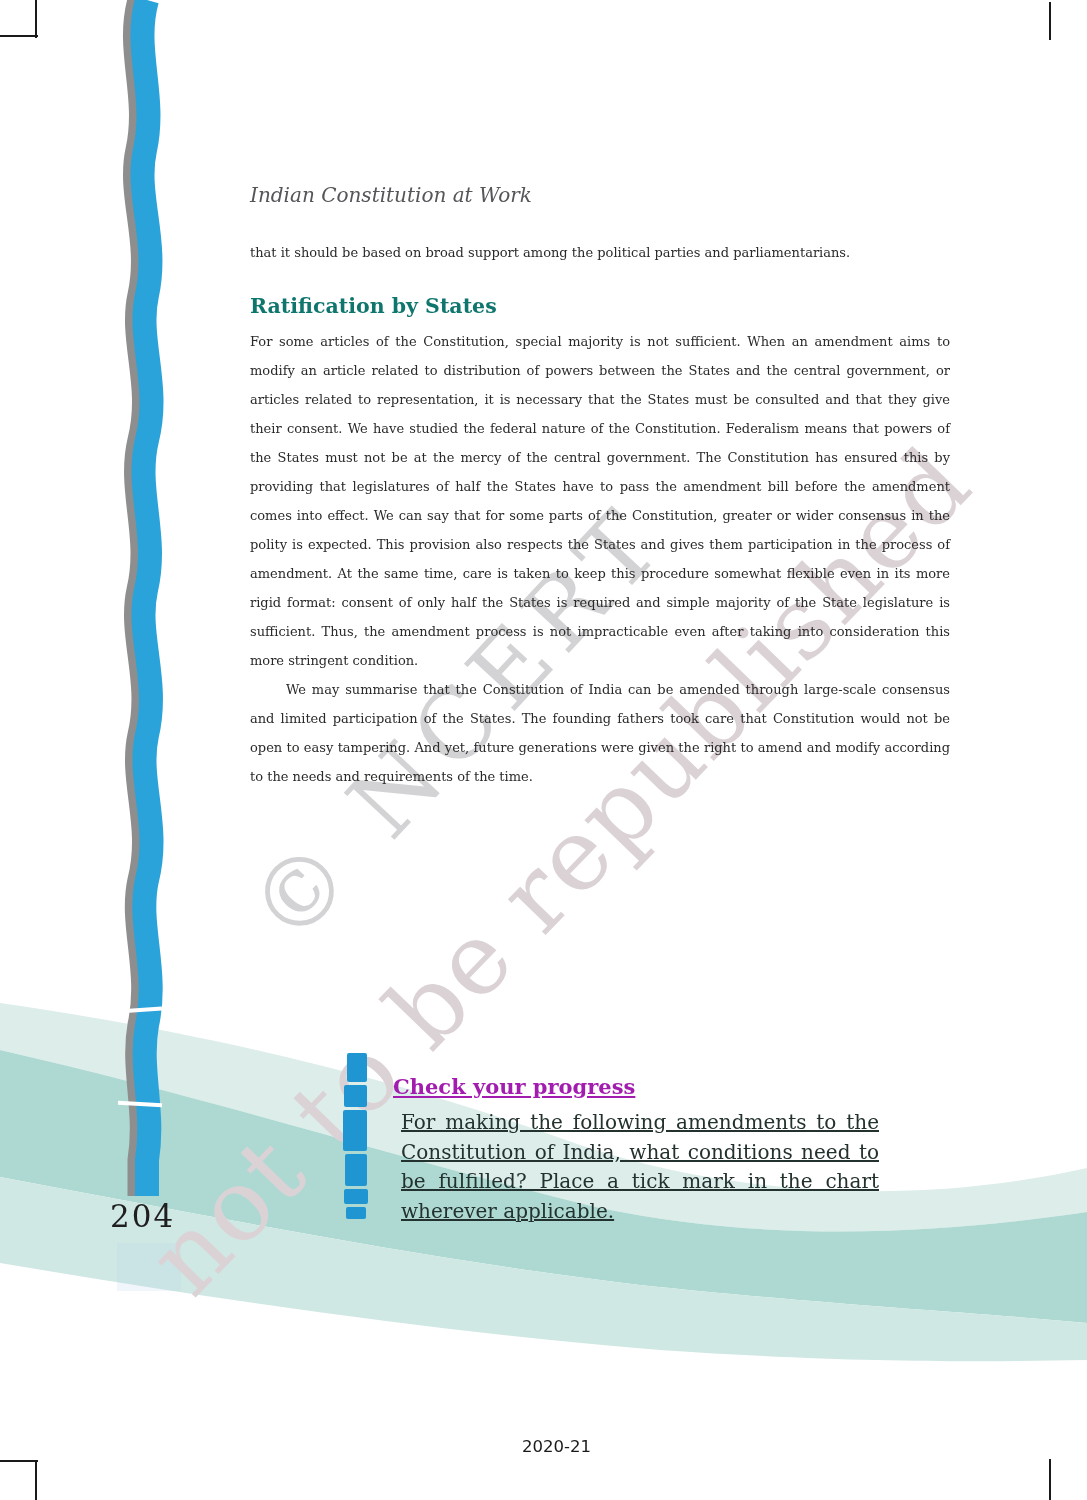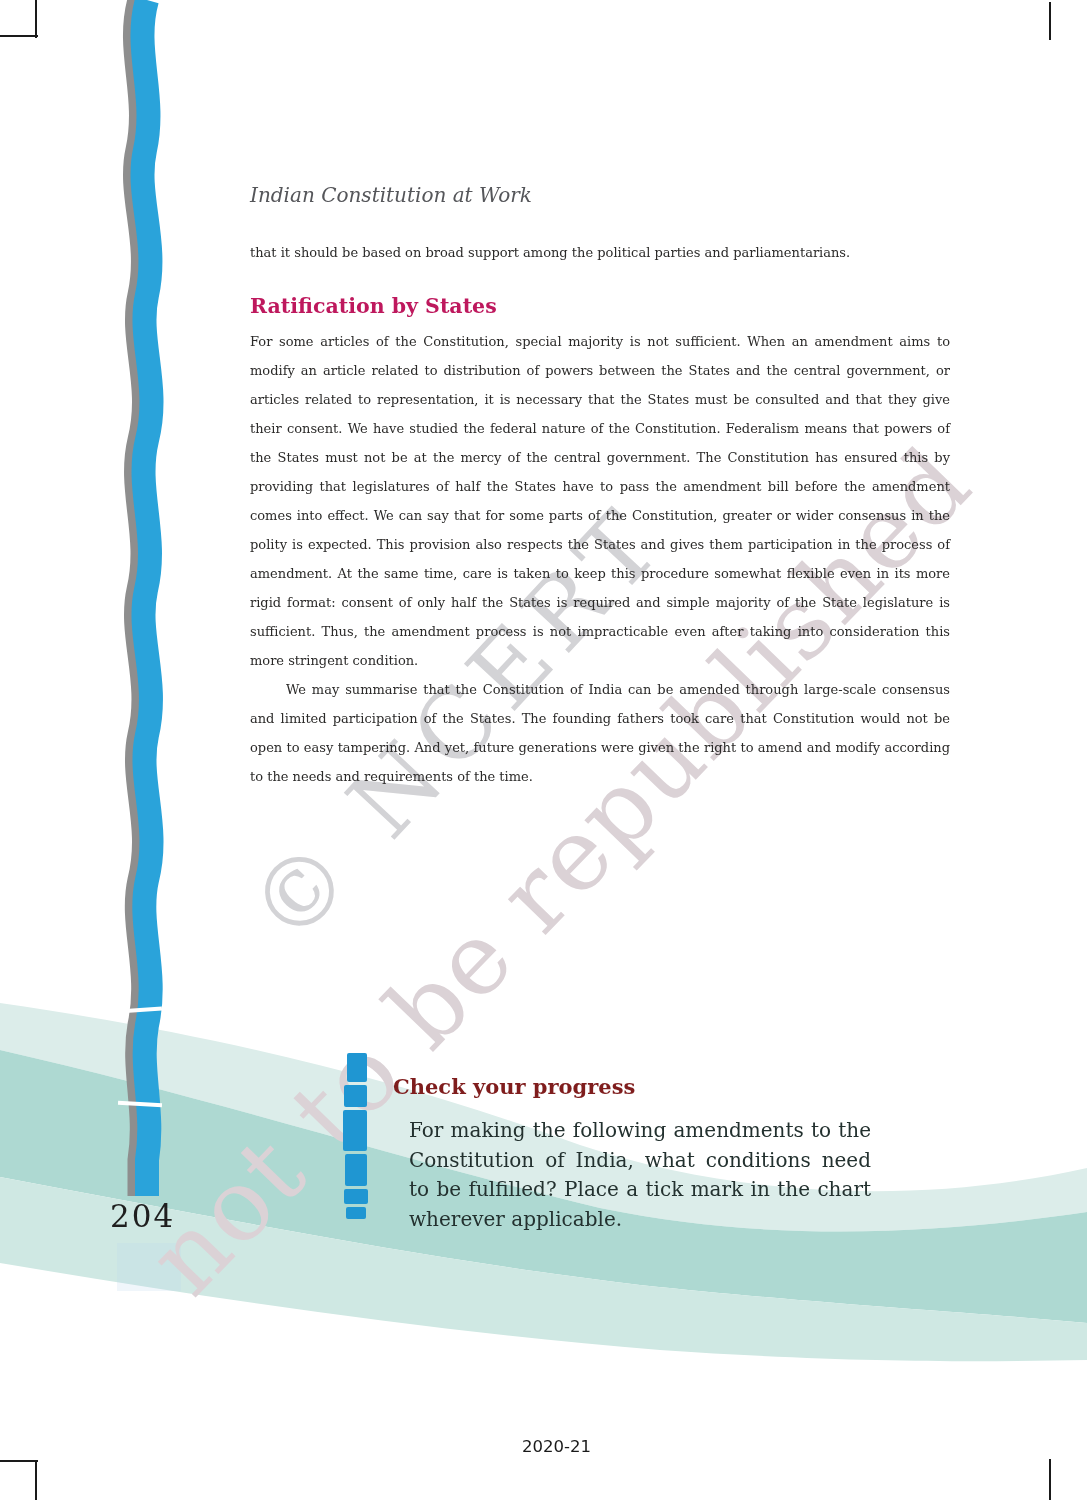--- a/index.html
+++ b/index.html
@@ -32,27 +32,27 @@
   
   .text-col{position:absolute;left:250px;top:183px;width:700px;z-index:4;color:#2b2a29;}
   .running-header{
     font-style:italic;font-size:20px;line-height:25px;
     color:#55565a;margin:0 6px 30px 0;
   }
   .text-col p{
     font-size:13px;line-height:29px;text-align:justify;margin:0;
   }
   .section-heading{
-    font-size:20.5px;font-weight:bold;color:#be185d;
+    font-size:20.5px;font-weight:bold;color:#0f766e;
     margin:27px 0 9px 0;line-height:24px;
   }
   .indent{text-indent:36px;}
   .check-box{position:absolute;left:393px;top:1074px;width:494px;z-index:4;color:#23312f;}
-  .check-title{font-size:21px;font-weight:bold;color:#7f1d1d;margin:0 0 7px 0;line-height:26px;}
-  .check-body{font-size:20px;line-height:29.5px;text-align:justify;margin:16px;}
+  .check-title{font-size:21px;font-weight:bold;color:#a21caf;margin:0 0 7px 0;line-height:26px;text-decoration:underline;}
+  .check-body{font-size:20px;line-height:29.5px;text-align:justify;margin:8px;text-decoration:underline;}
   .page-number{
     position:absolute;left:110px;top:1198px;z-index:4;
     font-size:31px;color:#1f1f1f;letter-spacing:2px;
   }
   .footer-year{
     position:absolute;left:13px;top:1437px;width:1087px;text-align:center;z-index:4;
     font-family:"DejaVu Sans","Liberation Sans",sans-serif;
     font-size:16.5px;color:#1a1a1a;
   }
 </style>

